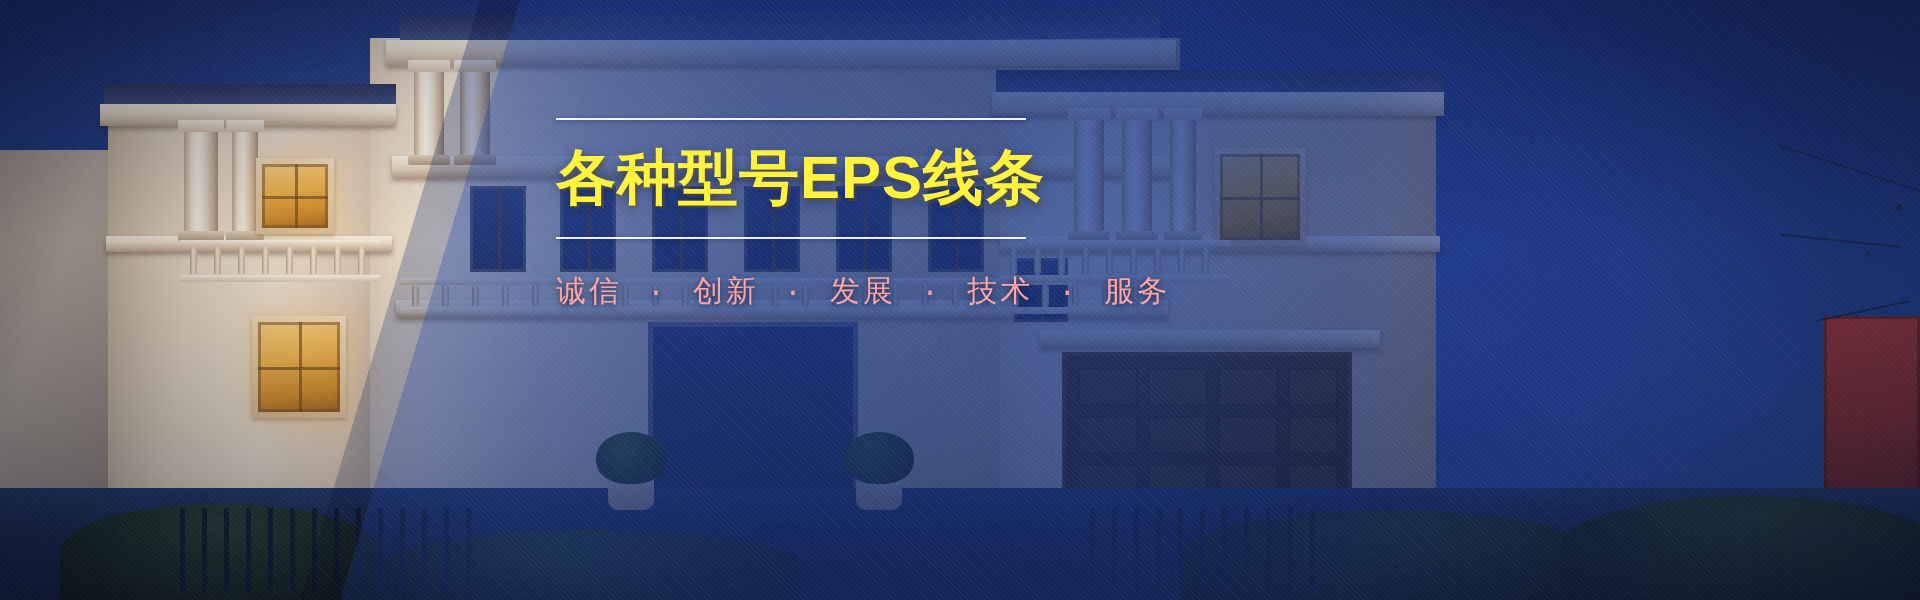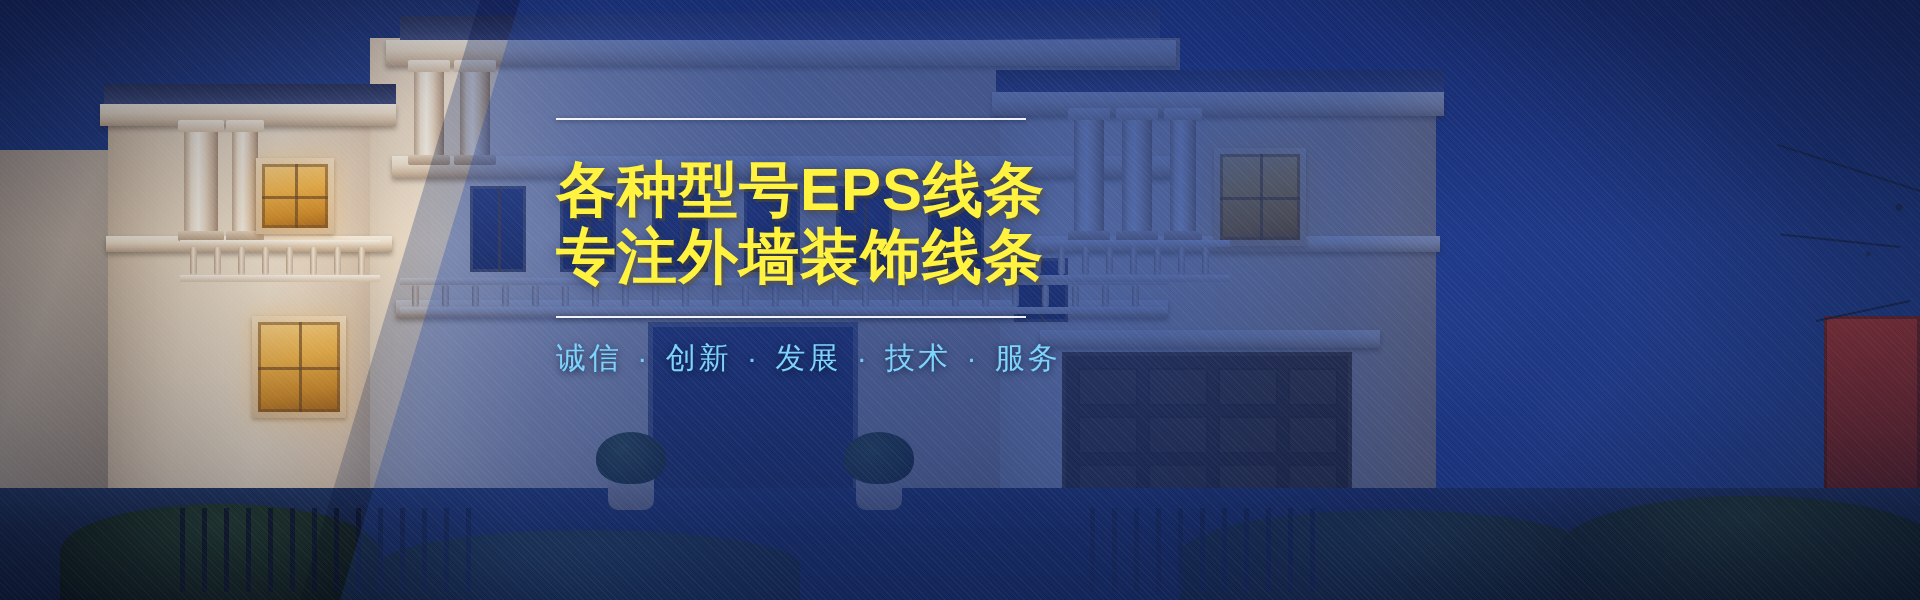--- a/index.html
+++ b/index.html
@@ -231,47 +231,48 @@
     white-space:nowrap;
   }
   .rule {
     height:2px;
     background:rgba(255,255,255,0.92);
     margin:22px auto 0;
     width:470px;
     box-shadow:0 1px 4px rgba(10,20,50,0.5);
   }
   .headline {
-    margin-top:36px;
+    margin-top:24px;
   }
   .headline .h-line {
     font-size:60px;
     font-weight:bold;
     color:#fff33f;
     letter-spacing:1px;
     line-height:1.12;
     white-space:nowrap;
     text-shadow:
       3px 3px 0 rgba(120,90,10,0.30),
       0 3px 12px rgba(20,30,70,0.55);
   }
   .rule2 {
     height:2px;
     background:rgba(255,255,255,0.92);
     margin:26px auto 0;
     width:470px;
     box-shadow:0 1px 4px rgba(10,20,50,0.5);
   }
   .tagline {
-    margin-top:20px;
+    margin-top:32px;
     font-size:30px;
-    color:#7dd3fc;
+    color:#fca5a5;
     letter-spacing:3px;
     white-space:nowrap;
     text-shadow:0 2px 7px rgba(10,20,50,0.75);
+    font-family:Liberation Mono, monospace;
   }
   .tagline .sep { padding:0 4px; opacity:.95; }
 </style>
 </head>
 <body>
 
 <div class="banner">
 
   <div class="sky"></div>
   <div class="sky-glow"></div>
@@ -450,21 +451,20 @@
   <div class="hatch"></div>
   <div class="vignette"></div>
 
   <div class="copy">
 
 
     <div class="rule"></div>
 
     <div class="headline">
       <div class="h-line">各种型号EPS线条</div>
-      <div class="h-line">专注外墙装饰线条</div>
     </div>
 
     <div class="rule2"></div>
 
     <div class="tagline">
       <span>诚信</span>
       <span class="sep">·</span>
       <span>创新</span>
       <span class="sep">·</span>
       <span>发展</span>

